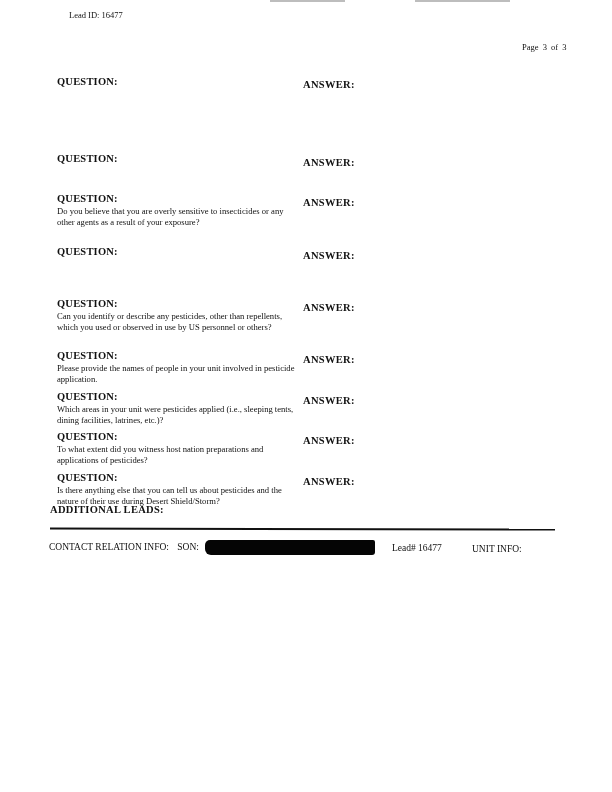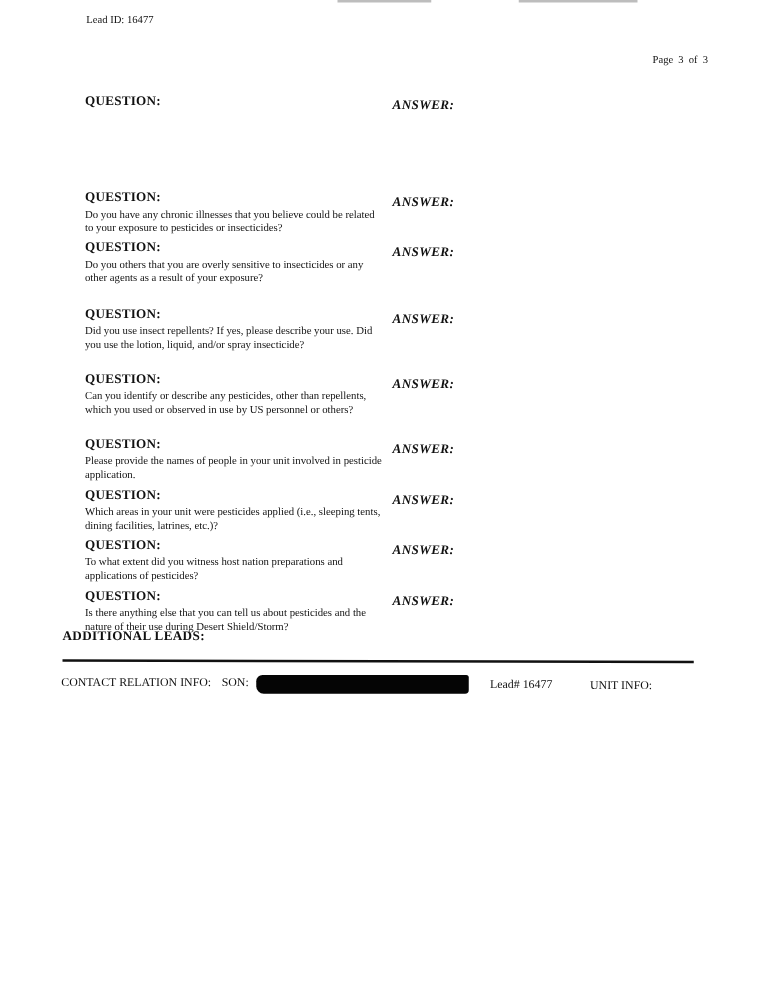--- a/index.html
+++ b/index.html
@@ -3,24 +3,24 @@
 <meta charset="utf-8">
 <style>
   html, body { margin: 0; padding: 0; background: #ffffff; }
   body {
     width: 612px; height: 792px; position: relative; overflow: hidden;
     font-family: "Liberation Serif", "DejaVu Serif", serif; color: #111;
   }
   .toplines { position: absolute; top: 0; height: 2px; background: #bdbdbd; }
   .lead-id { position: absolute; left: 25px; top: 10px; font-size: 8.5px; margin-left: 44px; }
   .page-num { position: absolute; left: 522px; top: 16px; font-size: 8.5px; word-spacing: 2px; margin-top: 26px; }
-  .qa { position: absolute; left: 57px; width: 520px; margin-left: 11px; }
+  .qa { position: absolute; left: 57px; width: 520px; }
   .q-label { font-weight: bold; font-size: 10.5px; letter-spacing: 0.2px; line-height: 12px; }
   .q-text { font-size: 8.6px; line-height: 11.3px; width: 240px; margin-top: 1px; }
-  .a-label { position: absolute; left: 246px; font-weight: bold; font-size: 10.5px; letter-spacing: 0.3px; font-style: italic; }
+  .a-label { position: absolute; left: 246px; font-weight: bold; font-size: 10.5px; letter-spacing: 0.3px; }
   .rule { position: absolute; left: 50px; width: 505px; height: 2px; background: #111; top: 528px; transform: rotate(0.12deg); }
   .add-leads { position: absolute; left: 50px; top: 504px; font-weight: bold; font-size: 10.5px; letter-spacing: 0.3px; }
   .contact { position: absolute; left: 49px; top: 542px; font-size: 9.5px; text-align: right; }
   .contact span { display: inline-block; }
   .redact { position: absolute; left: 205px; top: 540px; width: 170px; height: 15px; background: #050505; border-radius: 5px 2px 3px 6px; }
   .lead-num { position: absolute; left: 392px; top: 543px; font-size: 9.5px; }
   .unit-info { position: absolute; left: 472px; top: 544px; font-size: 9.5px; }
 </style>
 </head>
 <body>
@@ -37,33 +37,31 @@
 </div>
 
 <div class="qa" style="top:76px;">
   <div class="q-label">QUESTION:</div>
   <div class="a-label" style="top:3px;">ANSWER:</div>
 </div>
 
 <div class="qa" style="top:153px;">
   <div class="q-label">QUESTION:</div>
   <div class="a-label" style="top:4px;">ANSWER:</div>
-  <div class="q-text">Do you have any chronic illnesses that you believe could be related to your exposure to pesticides or insecticides?</div>
 </div>
 
 <div class="qa" style="top:193px;">
   <div class="q-label">QUESTION:</div>
   <div class="a-label" style="top:4px;">ANSWER:</div>
-  <div class="q-text">Do you others that you are overly sensitive to insecticides or any other agents as a result of your exposure?</div>
+  <div class="q-text">Do you believe that you are overly sensitive to insecticides or any other agents as a result of your exposure?</div>
 </div>
 
 <div class="qa" style="top:246px;">
   <div class="q-label">QUESTION:</div>
   <div class="a-label" style="top:4px;">ANSWER:</div>
-  <div class="q-text">Did you use insect repellents?  If yes, please describe your use.  Did you use the lotion, liquid, and/or spray insecticide?</div>
 </div>
 
 <div class="qa" style="top:298px;">
   <div class="q-label">QUESTION:</div>
   <div class="a-label" style="top:4px;">ANSWER:</div>
   <div class="q-text">Can you identify or describe any pesticides, other than repellents, which you used or observed in use by US personnel or others?</div>
 </div>
 
 <div class="qa" style="top:350px;">
   <div class="q-label">QUESTION:</div>

